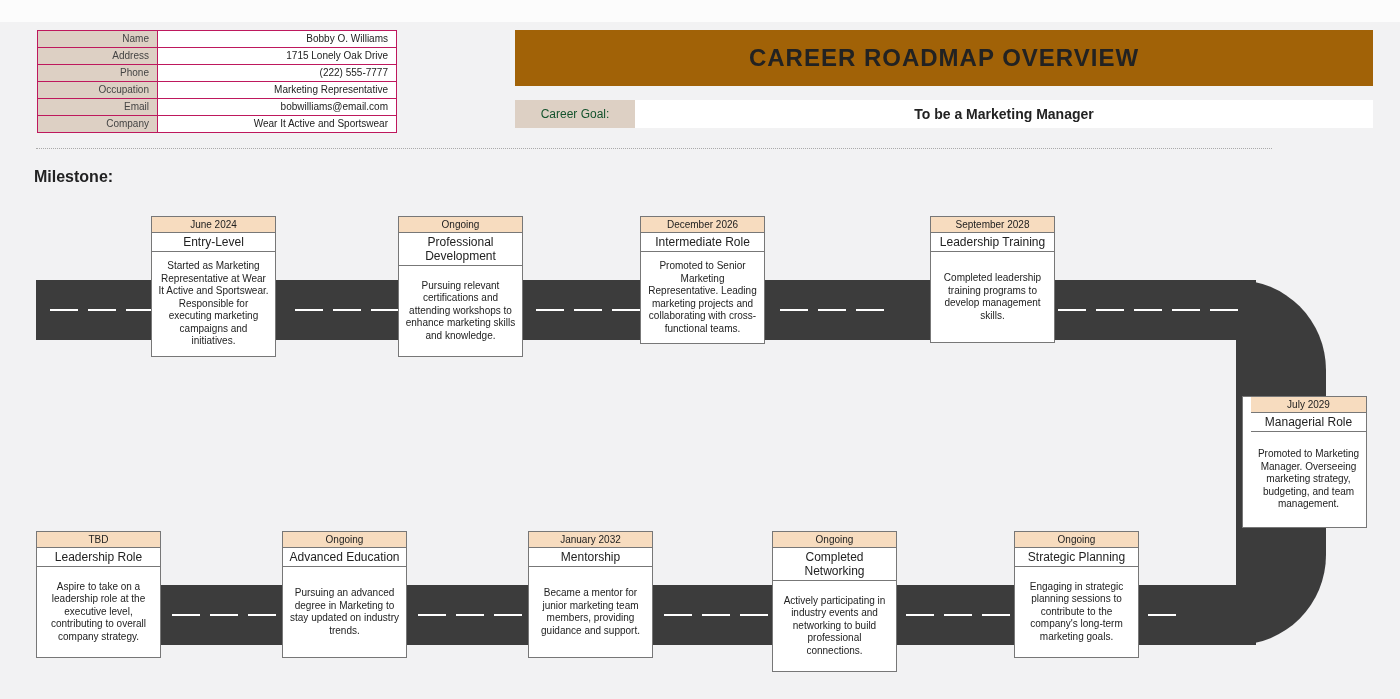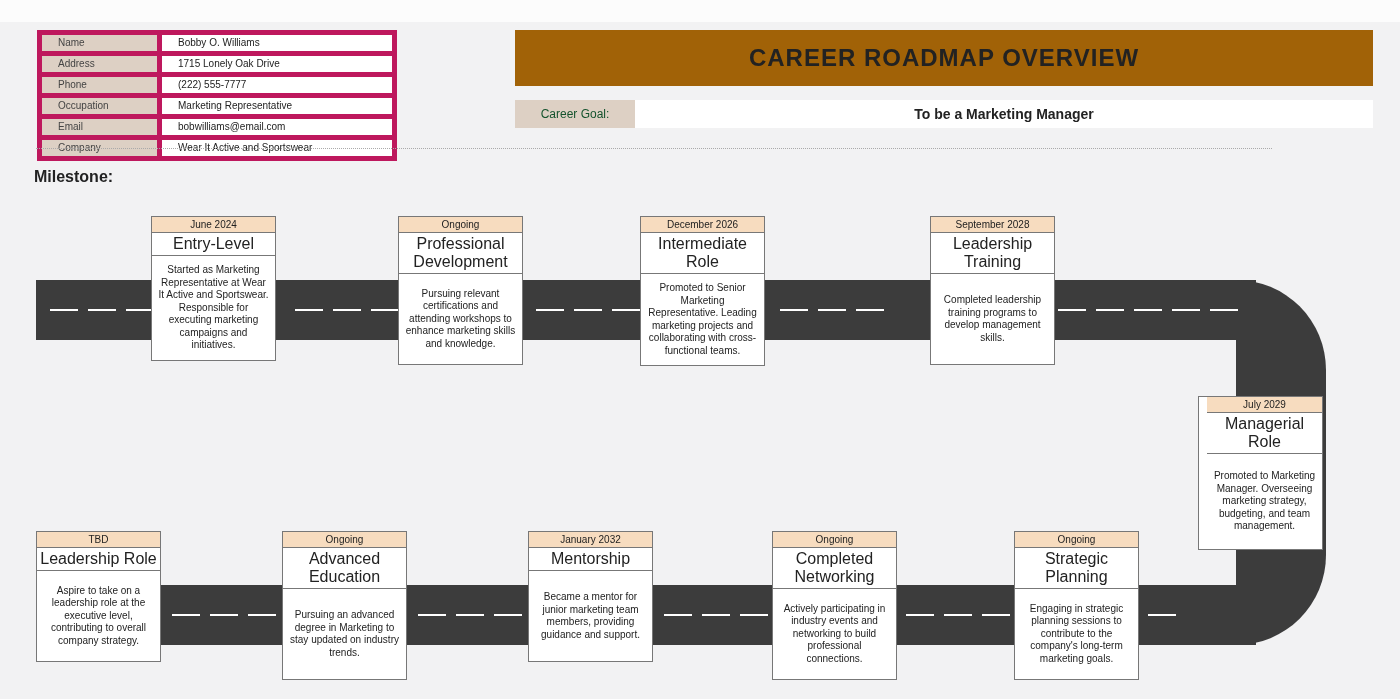--- a/index.html
+++ b/index.html
@@ -25,23 +25,23 @@
   }
   
   .info-table {
     position: absolute;
     left: 37px; top: 30px;
     width: 360px;
     border-collapse: collapse;
     font-size: 10px;
   }
   .info-table td {
-    border: 5px solid #be185d;
-    text-align: left;
-    padding: 1px 16px;
+    border: 1px solid #be185d;
+    text-align: right;
+    padding: 1px 8px;
     height: 16px;
     line-height: 14px;
   }
   .info-table td.label {
     background: #ddd0c4;
     width: 120px;
     color: #444;
     font-size: 10px;
   }
   .info-table td.value {
@@ -147,21 +147,21 @@
   .card .date {
     background: #f7dcbf;
     border-bottom: 1px solid #777;
     padding: 2px 2px;
     font-size: 10px;
   }
   .card .cat {
     background: #fff;
     border-bottom: 1px solid #777;
     padding: 2px 2px;
-    font-size: 16px;
+    font-size: 12px;
   }
   .card .body {
     background: #fff;
     padding: 8px 6px;
     font-size: 10px;
     line-height: 1.25;
     min-height: 90px;
     display: flex;
     align-items: center;
     justify-content: center;
@@ -274,21 +274,21 @@
     <div class="card" style="left: 640px; top: 216px;">
       <div class="date">December 2026</div>
       <div class="cat">Intermediate Role</div>
       <div class="body" style="">Promoted to Senior Marketing Representative. Leading marketing projects and collaborating with cross-functional teams.</div>
     </div>
     <div class="card" style="left: 884px; top: 216px; margin-left: 46px;">
       <div class="date">September 2028</div>
       <div class="cat">Leadership Training</div>
       <div class="body" style="">Completed leadership training programs to develop management skills.</div>
     </div>
-    <div class="card" style="left: 1198px; top: 396px; padding-left: 8px;">
+    <div class="card" style="left: 1242px; top: 396px; padding-left: 8px;">
       <div class="date">July 2029</div>
       <div class="cat">Managerial Role</div>
       <div class="body" style="min-height:95px">Promoted to Marketing Manager. Overseeing marketing strategy, budgeting, and team management.</div>
     </div>
     <div class="card" style="left: 36px; top: 531px;">
       <div class="date">TBD</div>
       <div class="cat">Leadership Role</div>
       <div class="body" style="">Aspire to take on a leadership role at the executive level, contributing to overall company strategy.</div>
     </div>
     <div class="card" style="left: 282px; top: 531px;">

